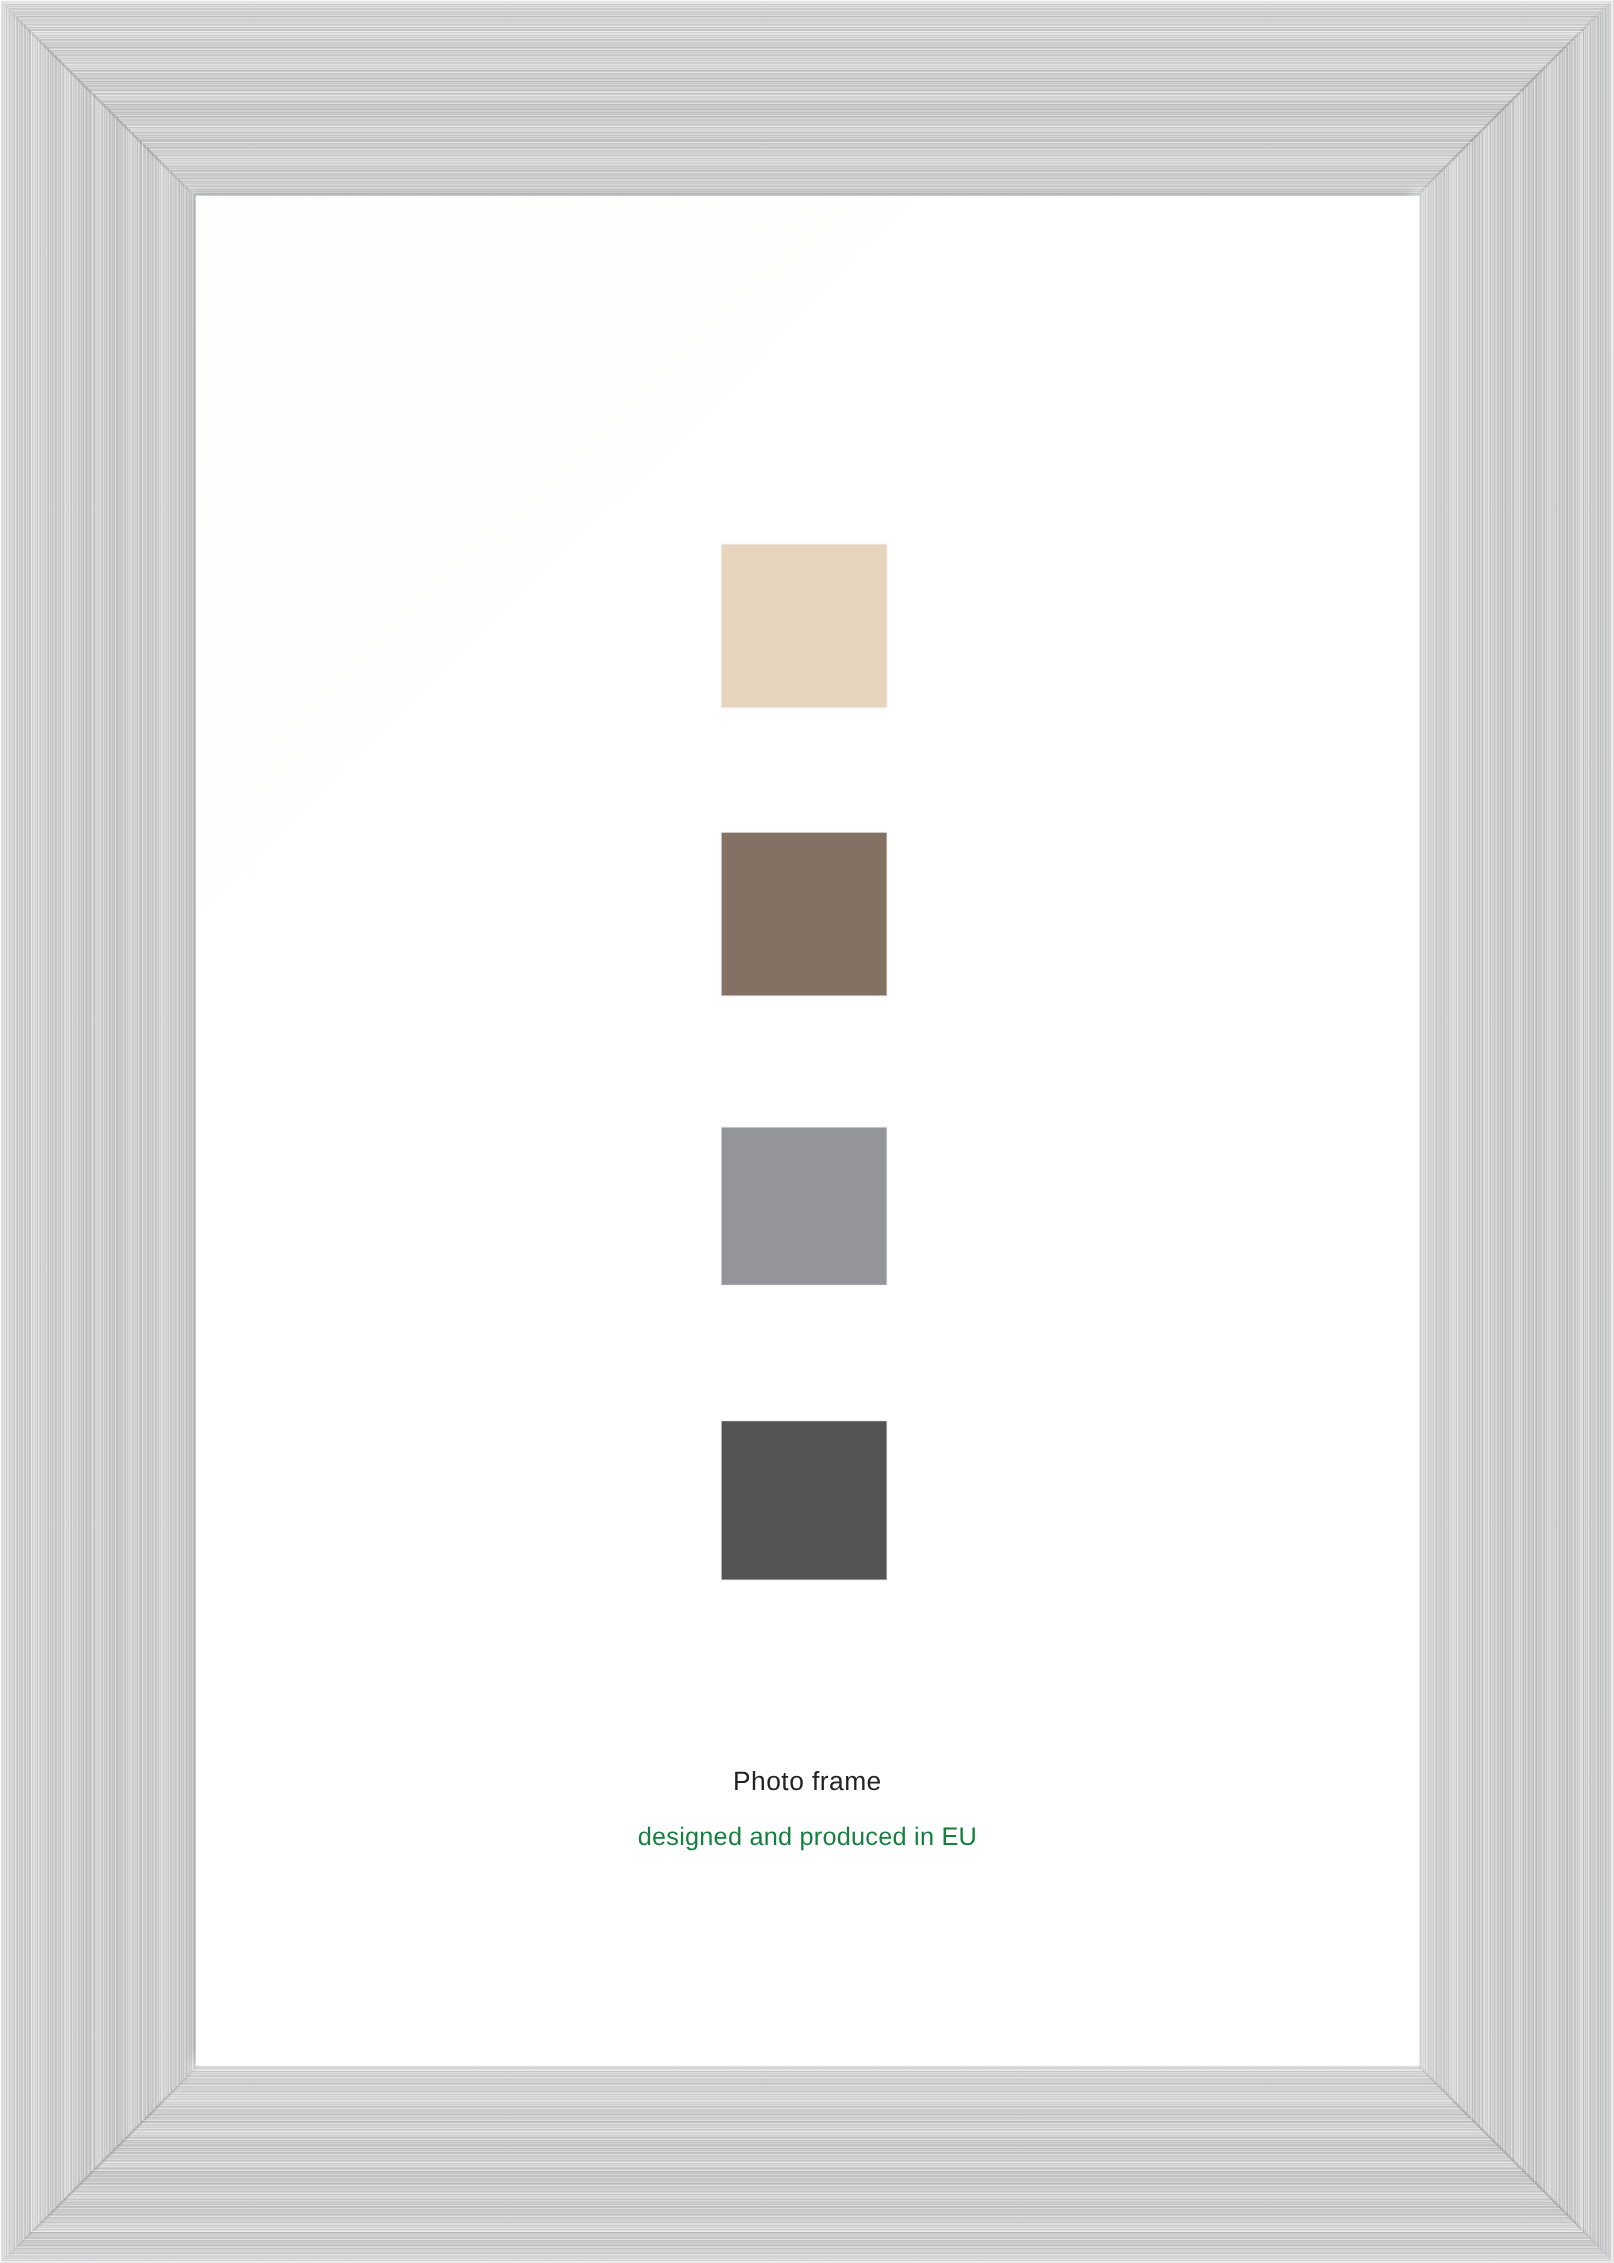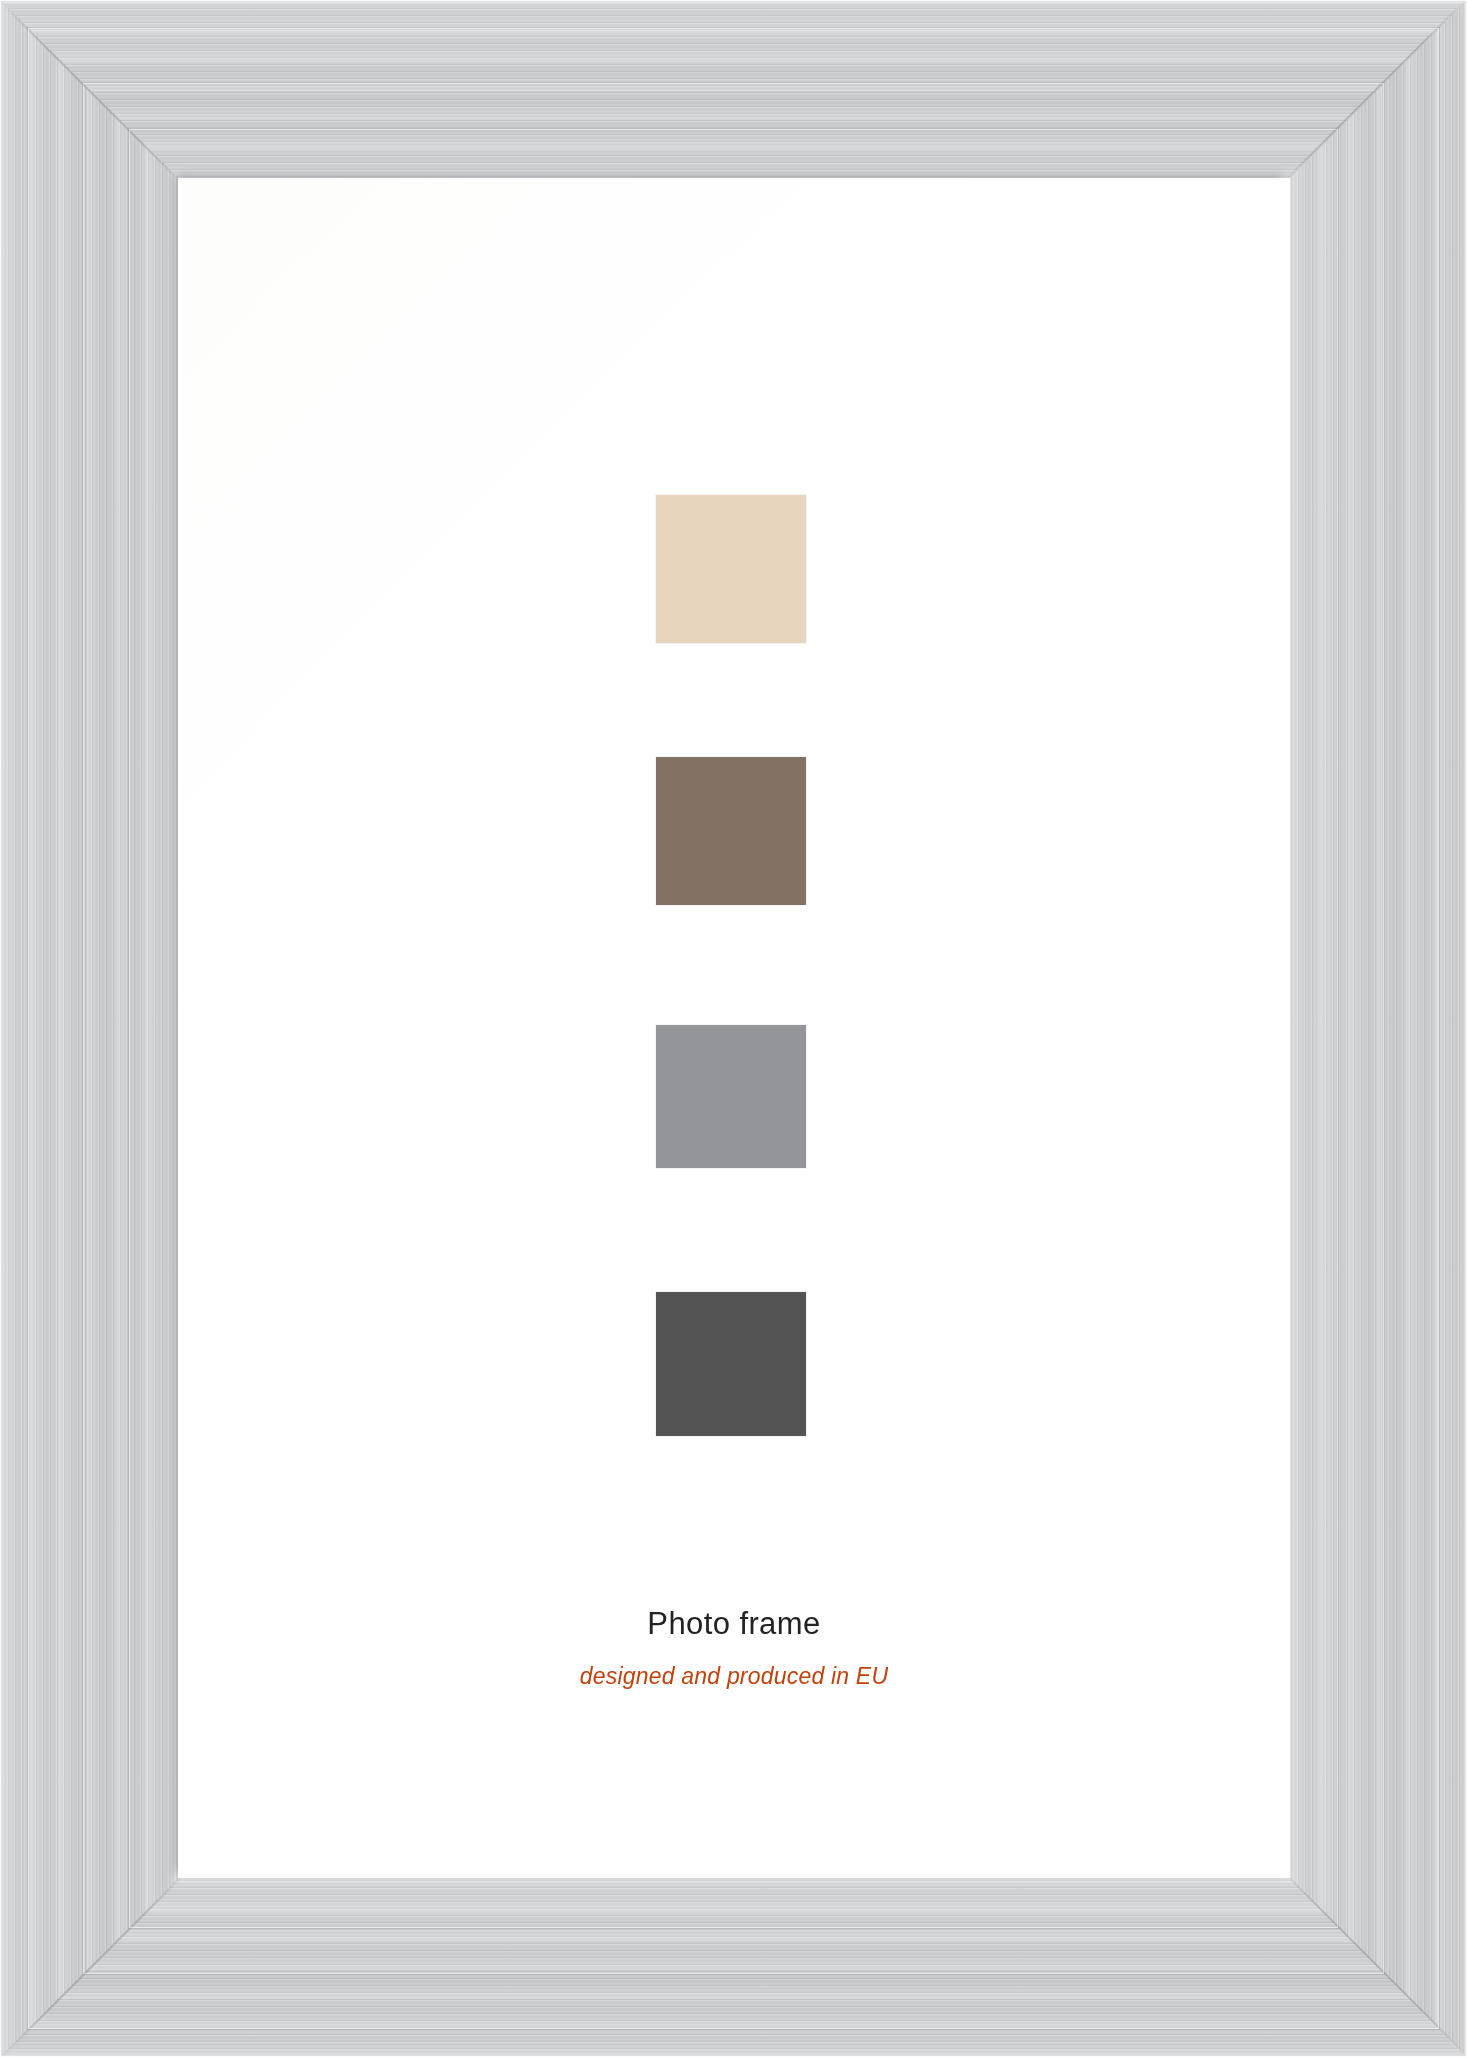--- a/index.html
+++ b/index.html
@@ -193,21 +193,21 @@
   .caption-block {
     position: absolute;
     left: 0;
     right: 0;
     top: 1430px;
     text-align: center;
     color: #1f1f1f;
   }
   .caption-title {
     font-family: "Liberation Sans", sans-serif;
-    font-size: 31px;
+    font-size: 24px;
     font-weight: 400;
     letter-spacing: 0.4px;
     line-height: 1;
     margin: 0 0 26px 0;
     color: #232323;
   }
   .caption-subtitle {
     font-family: "Liberation Sans", sans-serif;
     font-size: 23px;
     font-weight: 400;
@@ -245,17 +245,17 @@
 
     <div class="swatch-stack">
       <div class="swatch swatch-1" style="background-color: rgb(230, 212, 188);"></div>
       <div class="swatch swatch-2" style="background-color: rgb(131, 114, 99);"></div>
       <div class="swatch swatch-3" style="background-color: rgb(147, 149, 154);"></div>
       <div class="swatch swatch-4" style="background-color: rgb(84, 84, 84);"></div>
     </div>
 
     <div class="caption-block">
       <p class="caption-title" style="color: rgb(35, 35, 35);">Photo frame</p>
-      <p class="caption-subtitle" style="color: #c2410c; font-style: italic;">designed and produced in EU</p>
+      <p class="caption-subtitle" style="color: #15803d;">designed and produced in EU</p>
     </div>
   </div>
 
 </div>
 
 </body></html>

